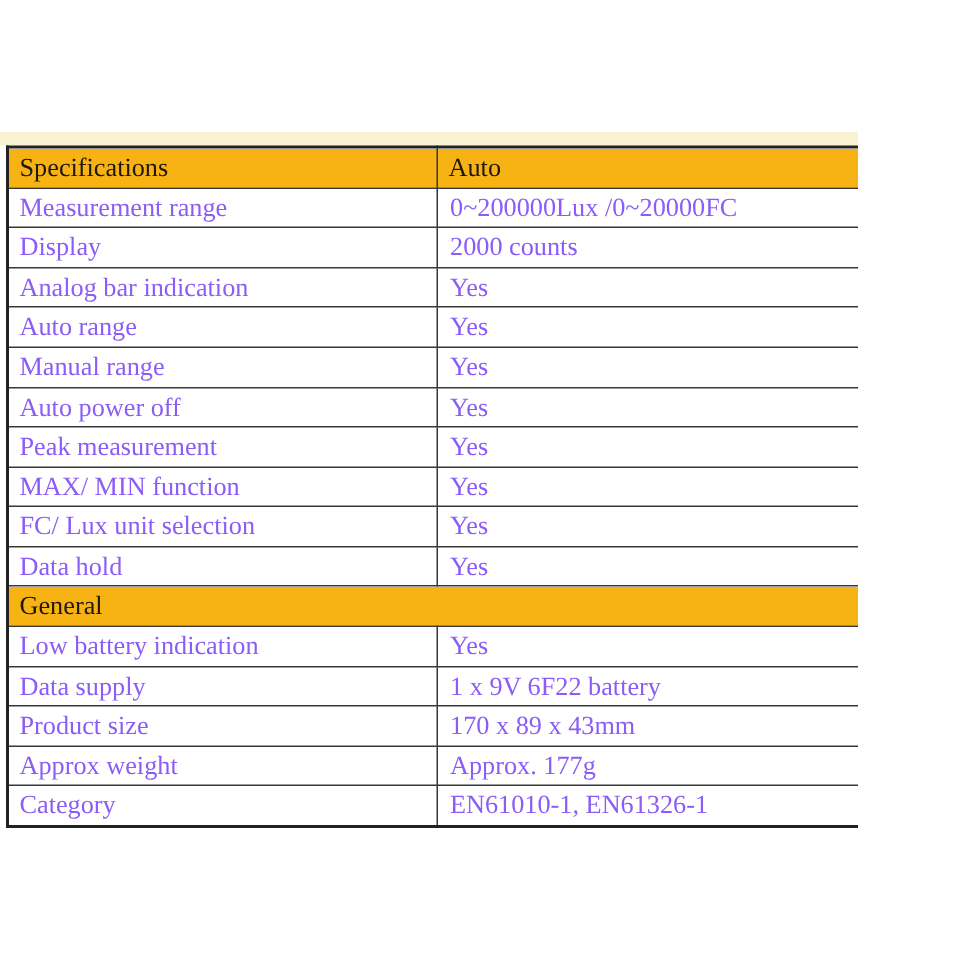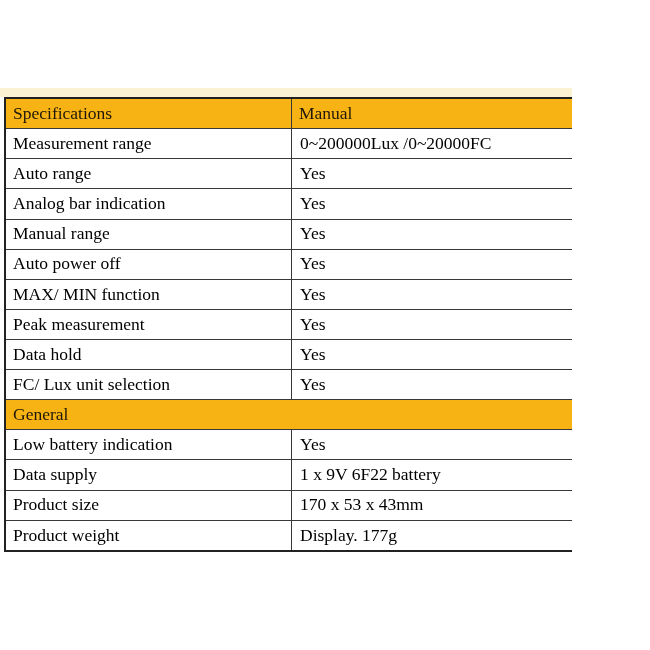--- a/index.html
+++ b/index.html
@@ -32,21 +32,21 @@
     border-collapse: collapse;
     table-layout: fixed;
     border: 2px solid #222222;
   }
   table.spec-table td {
     border: 1.5px solid #383838;
     height: 23.9px;
     padding: 0 4px 0 7px;
     font-size: 17.5px;
     line-height: 1;
-    color: #000000;
+    color: #8b5cf6;
     vertical-align: middle;
     white-space: nowrap;
     overflow: hidden;
   }
   table.spec-table td.col-label { width: 274px; }
   table.spec-table td.gold {
     background: #f7b314;
     color: #20180a;
   }
   table.spec-table td.value-cell { padding-left: 8px; }
@@ -54,75 +54,83 @@
 </head>
 <body>
 
 <div class="canvas">
   <div class="glow-strip"></div>
 
   <table class="spec-table">
     <tbody>
       <tr>
         <td class="col-label gold">Specifications</td>
-        <td class="gold">Manual</td>
+        <td class="gold">Auto</td>
       </tr>
 
       <tr>
         <td class="col-label">Measurement range</td>
         <td class="value-cell">0~200000Lux /0~20000FC</td>
       </tr>
       <tr>
-        <td class="col-label">Auto range</td>
+        <td class="col-label">Display</td>
+        <td class="value-cell">2000 counts</td>
+      </tr>
+      <tr>
+        <td class="col-label">Analog bar indication</td>
         <td class="value-cell">Yes</td>
       </tr>
       <tr>
-        <td class="col-label">Analog bar indication</td>
+        <td class="col-label">Auto range</td>
         <td class="value-cell">Yes</td>
       </tr>
       <tr>
         <td class="col-label">Manual range</td>
         <td class="value-cell">Yes</td>
       </tr>
       <tr>
         <td class="col-label">Auto power off</td>
         <td class="value-cell">Yes</td>
       </tr>
       <tr>
+        <td class="col-label">Peak measurement</td>
+        <td class="value-cell">Yes</td>
+      </tr>
+      <tr>
         <td class="col-label">MAX/ MIN function</td>
         <td class="value-cell">Yes</td>
       </tr>
       <tr>
-        <td class="col-label">Peak measurement</td>
+        <td class="col-label">FC/ Lux unit selection</td>
         <td class="value-cell">Yes</td>
       </tr>
       <tr>
         <td class="col-label">Data hold</td>
-        <td class="value-cell">Yes</td>
-      </tr>
-      <tr>
-        <td class="col-label">FC/ Lux unit selection</td>
         <td class="value-cell">Yes</td>
       </tr>
       <tr>
         <td class="gold" colspan="2">General</td>
       </tr>
 
       <tr>
         <td class="col-label">Low battery indication</td>
         <td class="value-cell">Yes</td>
       </tr>
 
       <tr>
         <td class="col-label">Data supply</td>
         <td class="value-cell">1 x 9V 6F22 battery</td>
       </tr>
       <tr>
         <td class="col-label">Product size</td>
-        <td class="value-cell">170 x 53 x 43mm</td>
+        <td class="value-cell">170 x 89 x 43mm</td>
       </tr>
       <tr>
-        <td class="col-label">Product weight</td>
-        <td class="value-cell">Display. 177g</td>
+        <td class="col-label">Approx weight</td>
+        <td class="value-cell">Approx. 177g</td>
+      </tr>
+      <tr>
+        <td class="col-label">Category</td>
+        <td class="value-cell">EN61010-1, EN61326-1</td>
       </tr>
     </tbody>
   </table>
 </div>
 
 </body></html>

